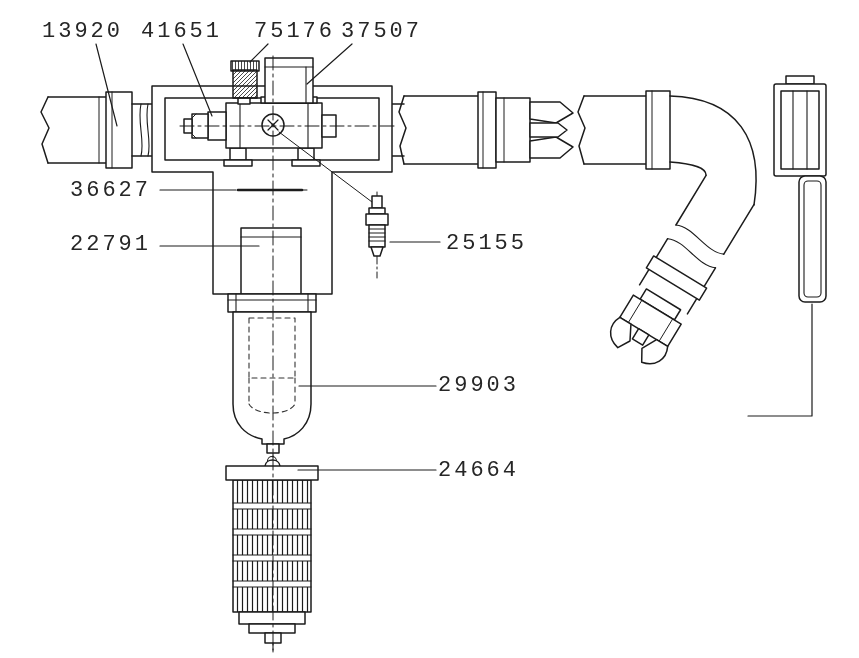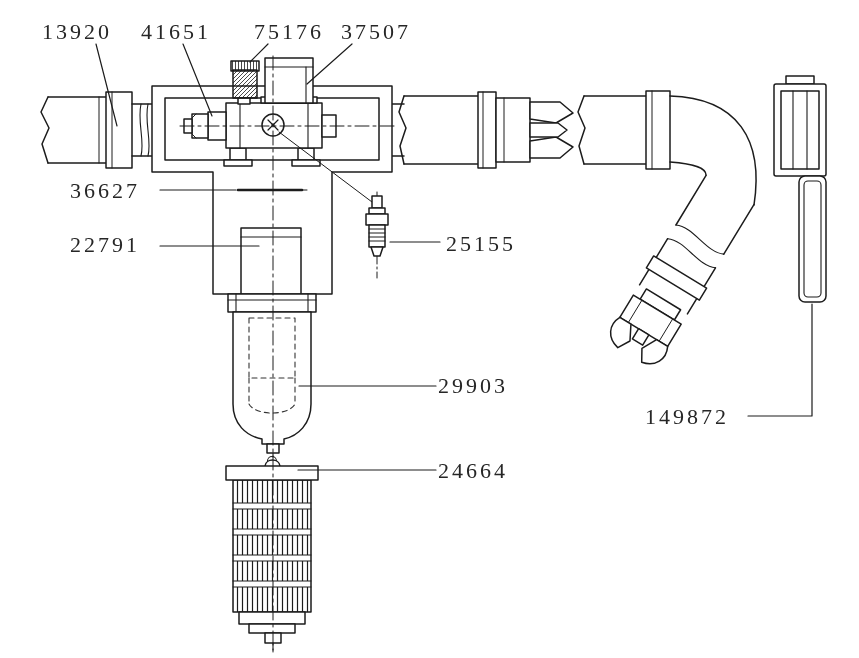--- a/index.html
+++ b/index.html
@@ -1,20 +1,20 @@
 <!DOCTYPE html>
 <html><head>
 <meta charset="utf-8">
 <style>
   html,body{margin:0;padding:0;background:#ffffff;}
   .canvas{
     position:relative;
     width:859px;height:658px;
     background:#ffffff;
-    font-family:Liberation Serif, serif;
+    font-family:Liberation Mono, monospace;
     overflow:hidden;
   }
   .art{position:absolute;left:0;top:0;}
   .lbl{
     position:absolute;
     font-size:22px;
     letter-spacing:3px;
     color:#262626;
     white-space:nowrap;
     user-select:none;
@@ -223,15 +223,14 @@
 
   <div class="lbl" style="left:42px;top:19px">13920</div>
   <div class="lbl" style="left:141px;top:19px">41651</div>
   <div class="lbl" style="left:254px;top:19px">75176</div>
   <div class="lbl" style="left:341px;top:19px">37507</div>
   <div class="lbl" style="left:70px;top:178px">36627</div>
   <div class="lbl" style="left:70px;top:232px">22791</div>
   <div class="lbl" style="left:446px;top:231px">25155</div>
   <div class="lbl" style="left:438px;top:373px">29903</div>
   <div class="lbl" style="left:438px;top:458px">24664</div>
-  <div class="lbl" style="left:645px;top:404px">149872</div>
 
 </div>
 
 </body></html>

